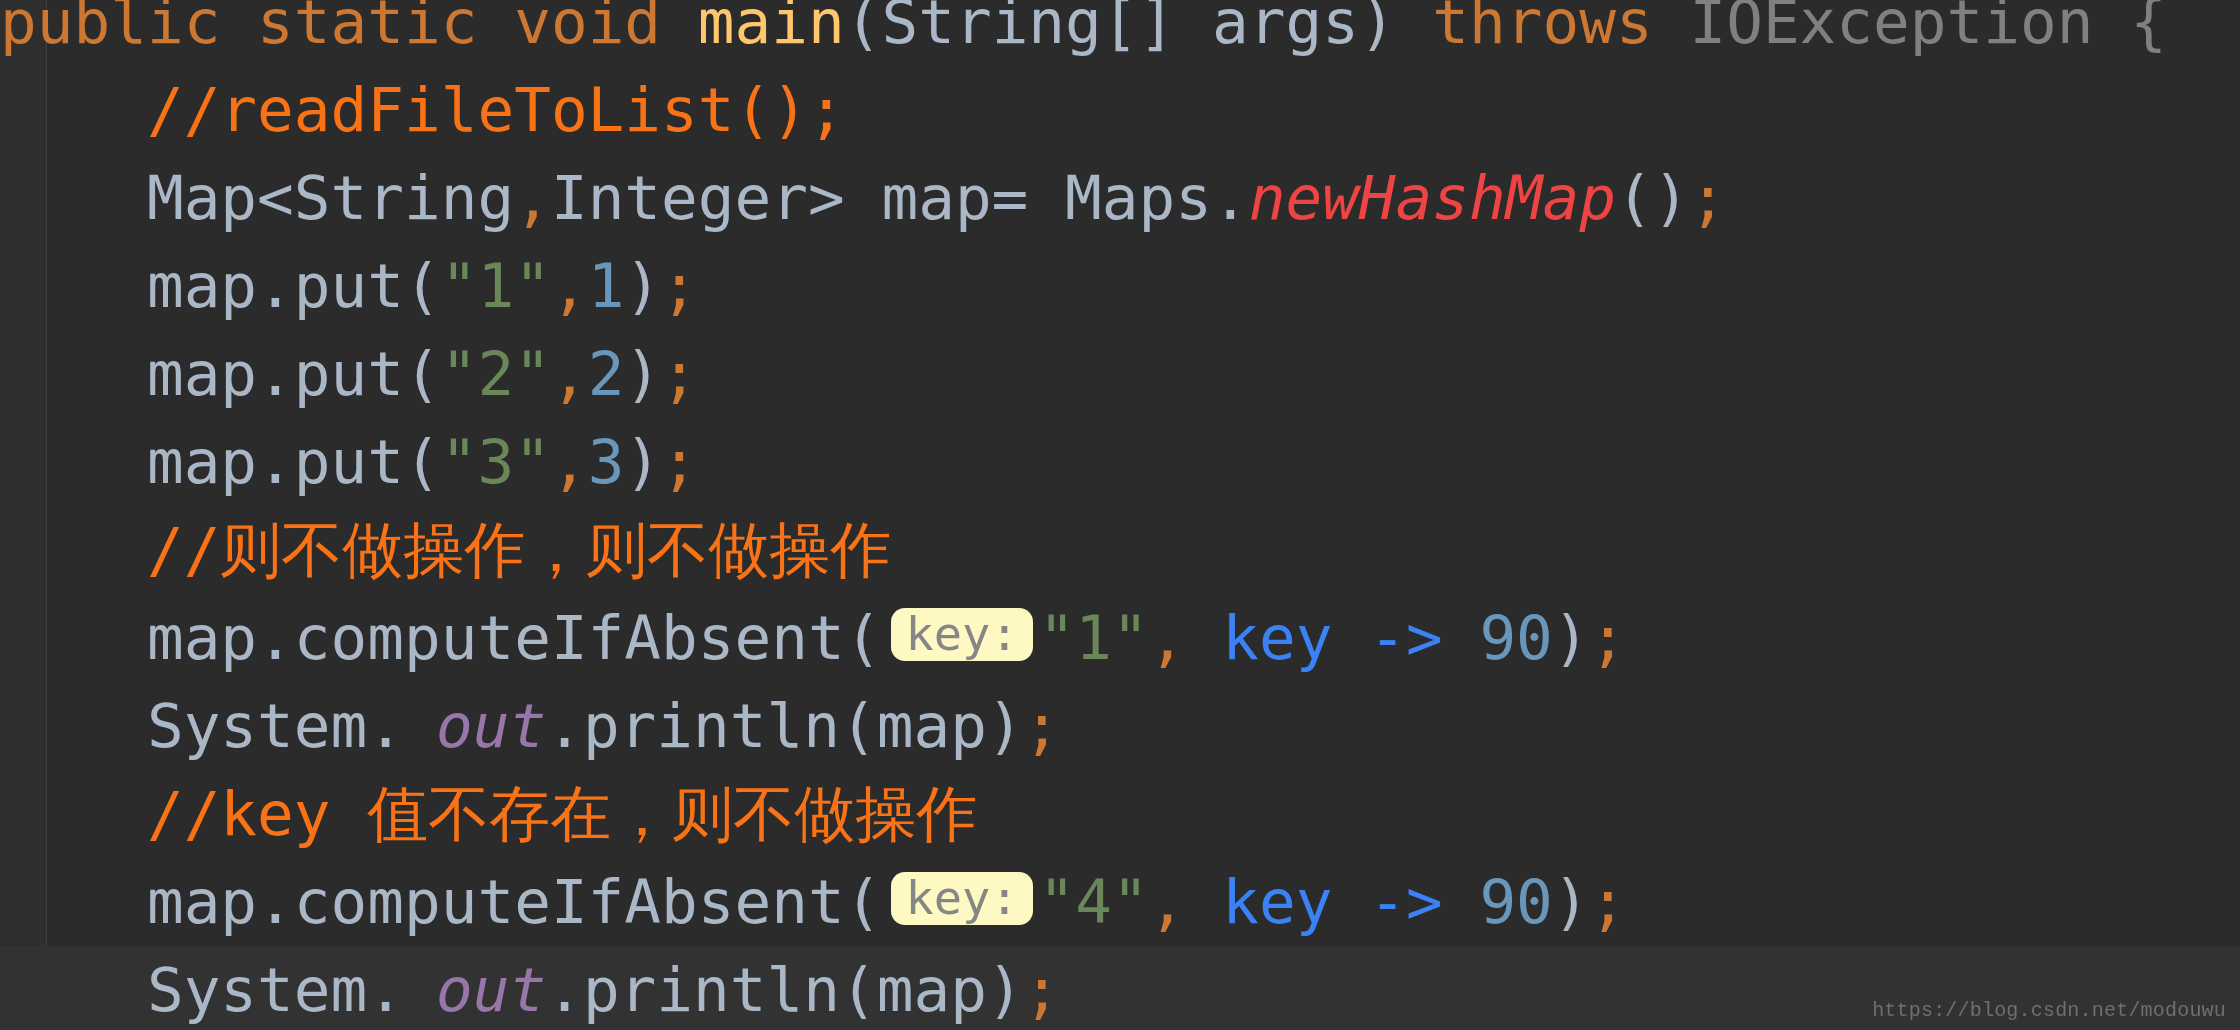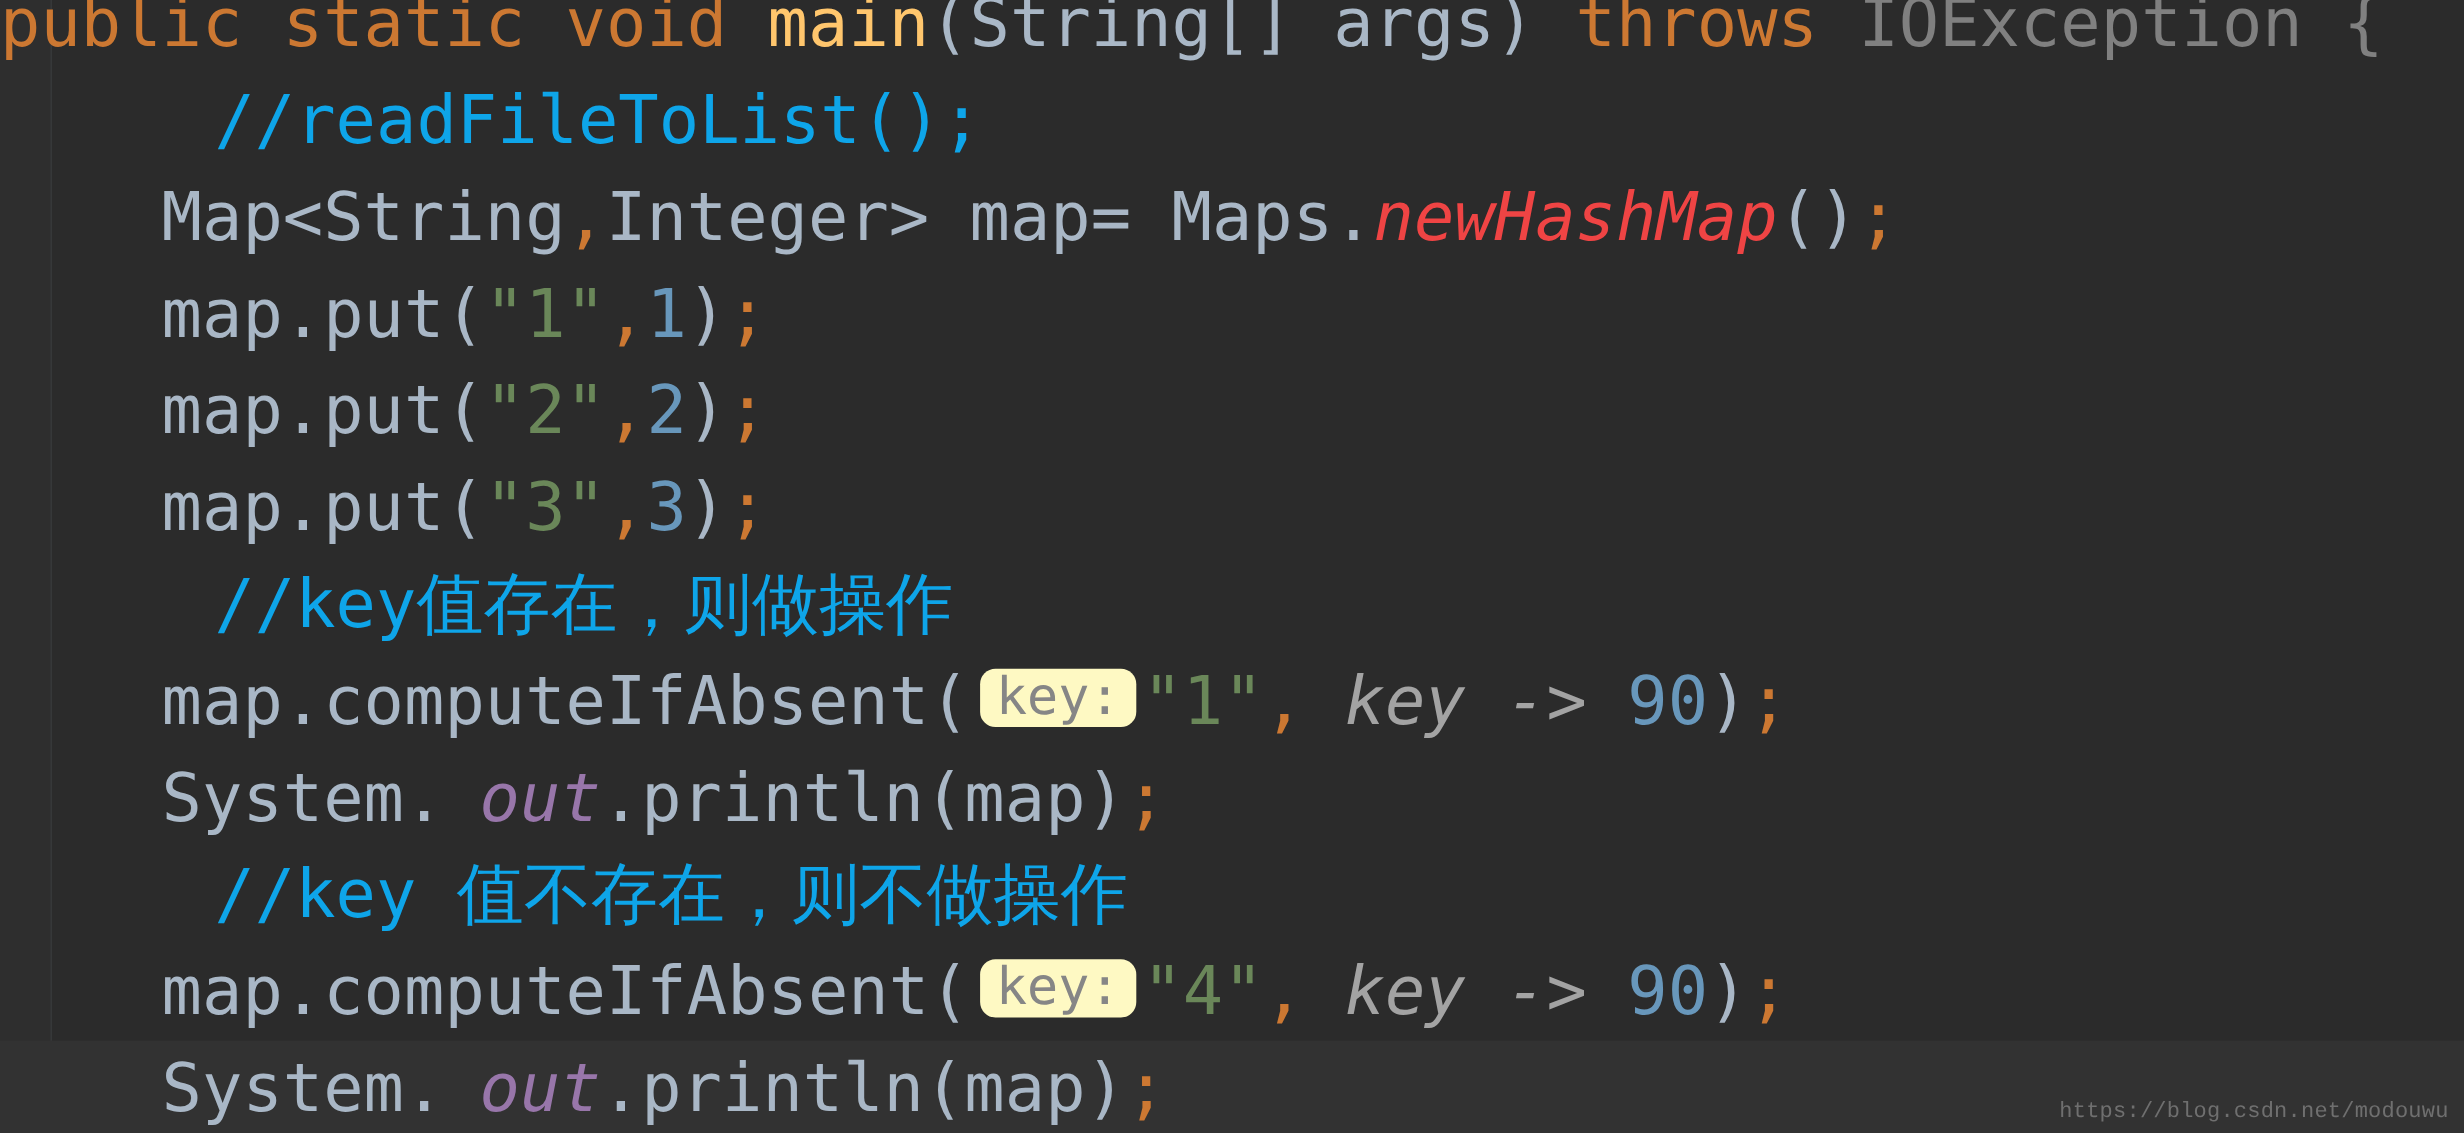--- a/index.html
+++ b/index.html
@@ -51,27 +51,27 @@
   .line.current {
     background: #323232;
   }
   .ln-indent { display: inline-block; }
 
   
   .kw      { color: #cc7832; }           
   .mname   { color: #ffc66d; }           
   .plain   { color: #a9b7c6; }           
   .dim     { color: #808080; }           
-  .cmt     { color: #0ea5e9; margin-left: 48px; }           
+  .cmt     { color: #f97316; }           
   .str     { color: #6a8759; }           
   .num     { color: #6897bb; }           
   .punc    { color: #cc7832; }           
   .stat    { color: #9876aa; font-style: italic; margin-left: 32px; }  
   .statm   { color: #ef4444; font-style: italic; }  
-  .lambda  { color: #a3a3a3; font-style: italic; }           
+  .lambda  { color: #3b82f6; }           
 
   
   .hint {
     display: inline-block;
     background: #fef9c3;
     color: #868686;
     border-radius: 14px;
     padding: 2px 14px 4px 14px;
     font-size: 47px;
     line-height: 1.0;
@@ -97,21 +97,21 @@
   <div class="gutter"></div>
   <div class="indent-guide g1"></div>
 
   <div class="code" style="top: -22px;">
       <div class="line"><span class="kw">public</span><span class="plain"> </span><span class="kw">static</span><span class="plain"> </span><span class="kw">void</span><span class="plain"> </span><span class="mname">main</span><span class="plain">(String[] args) </span><span class="kw">throws</span><span class="plain"> </span><span class="dim">IOException</span><span class="plain"> </span><span class="dim">{</span></div>
       <div class="line"><span class="ln-indent">    </span><span class="cmt">//readFileToList();</span></div>
       <div class="line"><span class="ln-indent">    </span><span class="plain">Map&lt;String</span><span class="punc">,</span><span class="plain">Integer&gt; map= Maps.</span><span class="statm">newHashMap</span><span class="plain">()</span><span class="punc">;</span></div>
       <div class="line"><span class="ln-indent">    </span><span class="plain">map.put(</span><span class="str">"1"</span><span class="punc">,</span><span class="num">1</span><span class="plain">)</span><span class="punc">;</span></div>
       <div class="line"><span class="ln-indent">    </span><span class="plain">map.put(</span><span class="str">"2"</span><span class="punc">,</span><span class="num">2</span><span class="plain">)</span><span class="punc">;</span></div>
       <div class="line"><span class="ln-indent">    </span><span class="plain">map.put(</span><span class="str">"3"</span><span class="punc">,</span><span class="num">3</span><span class="plain">)</span><span class="punc">;</span></div>
-      <div class="line"><span class="ln-indent">    </span><span class="cmt">//key值存在，则做操作</span></div>
+      <div class="line"><span class="ln-indent">    </span><span class="cmt">//则不做操作，则不做操作</span></div>
       <div class="line"><span class="ln-indent">    </span><span class="plain">map.computeIfAbsent(</span><span class="hint">key:</span><span class="str">"1"</span><span class="punc">,</span><span class="plain"> </span><span class="lambda">key</span><span class="plain"> </span><span class="lambda">-&gt;</span><span class="plain"> </span><span class="num">90</span><span class="plain">)</span><span class="punc">;</span></div>
       <div class="line"><span class="ln-indent">    </span><span class="plain">System.</span><span class="stat">out</span><span class="plain">.println(map)</span><span class="punc">;</span></div>
       <div class="line"><span class="ln-indent">    </span><span class="cmt">//key 值不存在，则不做操作</span></div>
       <div class="line"><span class="ln-indent">    </span><span class="plain">map.computeIfAbsent(</span><span class="hint">key:</span><span class="str">"4"</span><span class="punc">,</span><span class="plain"> </span><span class="lambda">key</span><span class="plain"> </span><span class="lambda">-&gt;</span><span class="plain"> </span><span class="num">90</span><span class="plain">)</span><span class="punc">;</span></div>
       <div class="line current"><span class="ln-indent">    </span><span class="plain">System.</span><span class="stat">out</span><span class="plain">.println(map)</span><span class="punc">;</span></div>
     </div>
 
   <div class="watermark">https://blog.csdn.net/modouwu</div>
 </div>
 

